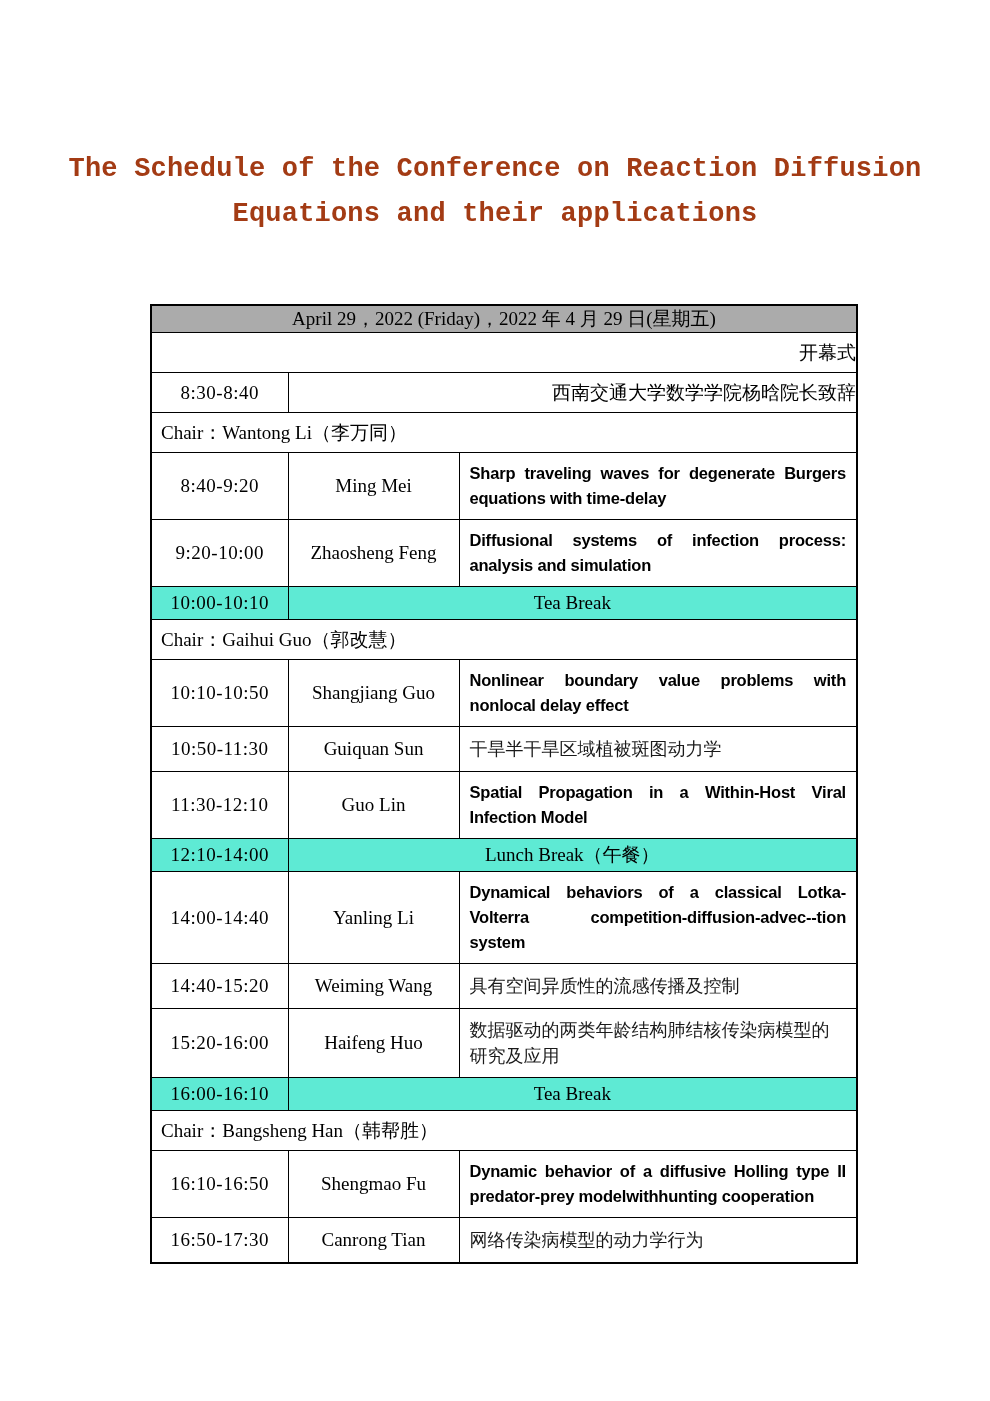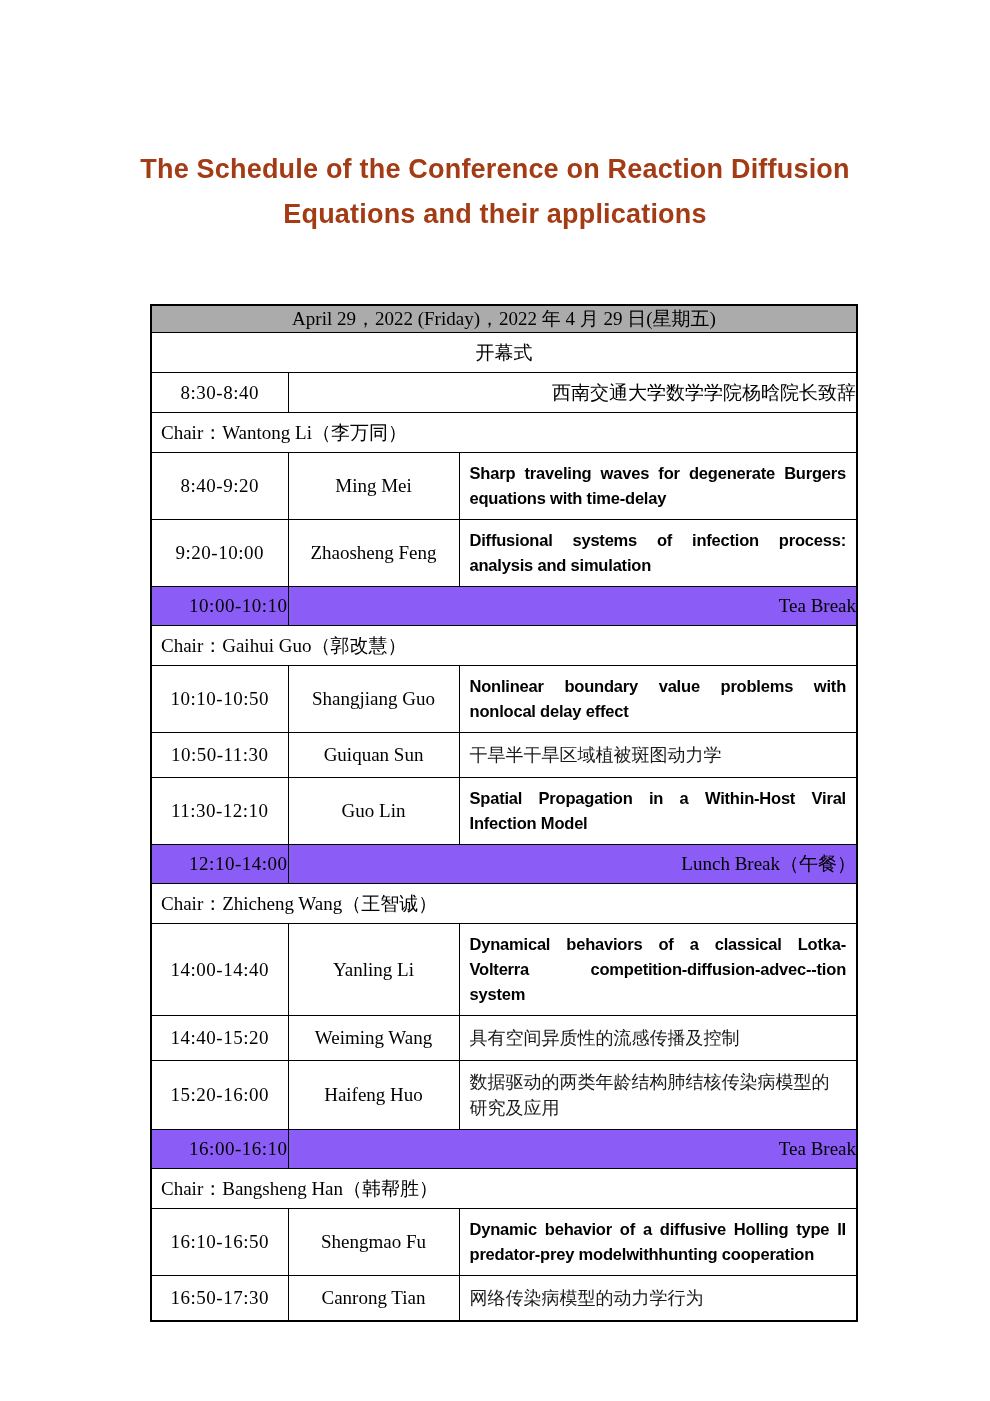--- a/index.html
+++ b/index.html
@@ -6,21 +6,21 @@
   html, body { background: #ffffff; }
   body {
     width: 990px; height: 1401px;
     position: relative;
     overflow: hidden;
     font-family: "Liberation Serif", "DejaVu Serif", serif;
     color: #000;
   }
   .titles { padding-top: 155px; text-align: center; }
   .title-en-line {
-    font-family: Liberation Sans, sans-serif;
+    font-family: Liberation Mono, monospace;
     font-weight: bold;
     font-size: 27px;
     color: #A33B14;
     line-height: 28px;
     margin-bottom: 17px;
     letter-spacing: 0.2px;
   }
   .title-zh {
     font-size: 30px;
     font-weight: bold;
@@ -46,28 +46,28 @@
   col.c1 { width: 137px; }
   col.c2 { width: 171px; }
   col.c3 { width: 398px; }
 
   tr.row-header td {
     background: #ABABAB;
     text-align: center;
     height: 19px;
     font-size: 19px;
   }
-  tr.row-section td { text-align: center; height: 40px; }
+  tr.row-section td { height: 40px; }
   tr.row-event td { height: 40px; }
   tr.row-chair td {
     text-align: left;
     height: 40px;
     padding-left: 9px;
   }
-  tr.row-break td { background: #8b5cf6; height: 39px; text-align: right; }
+  tr.row-break td { background: #5eead4; height: 33px; }
   tr.row-talk td { height: 45px; }
 
   td.c-time { text-align: center; letter-spacing: 0.5px; }
   td.c-center { text-align: right; }
   td.c-speaker { text-align: center; }
   td.c-break { text-align: center; }
   td.c-title {
     text-align: justify;
     padding: 8px 10px;
   }
@@ -142,23 +142,20 @@
       </tr>
       <tr class="row-talk">
         <td class="c-time">11:30-12:10</td>
         <td class="c-speaker">Guo Lin</td>
         <td class="c-title en">Spatial Propagation in a Within-Host Viral Infection Model</td>
       </tr>
       <tr class="row-break">
         <td class="c-time">12:10-14:00</td>
         <td class="c-break" colspan="2">Lunch Break（午餐）</td>
       </tr>
-      <tr class="row-chair">
-        <td class="c-chair" colspan="3">Chair：Zhicheng Wang（王智诚）</td>
-      </tr>
       <tr class="row-talk">
         <td class="c-time">14:00-14:40</td>
         <td class="c-speaker">Yanling Li</td>
         <td class="c-title en">Dynamical behaviors of a classical Lotka-Volterra competition-diffusion-advec--tion system</td>
       </tr>
       <tr class="row-talk">
         <td class="c-time">14:40-15:20</td>
         <td class="c-speaker">Weiming Wang</td>
         <td class="c-title zh">具有空间异质性的流感传播及控制</td>
       </tr>

